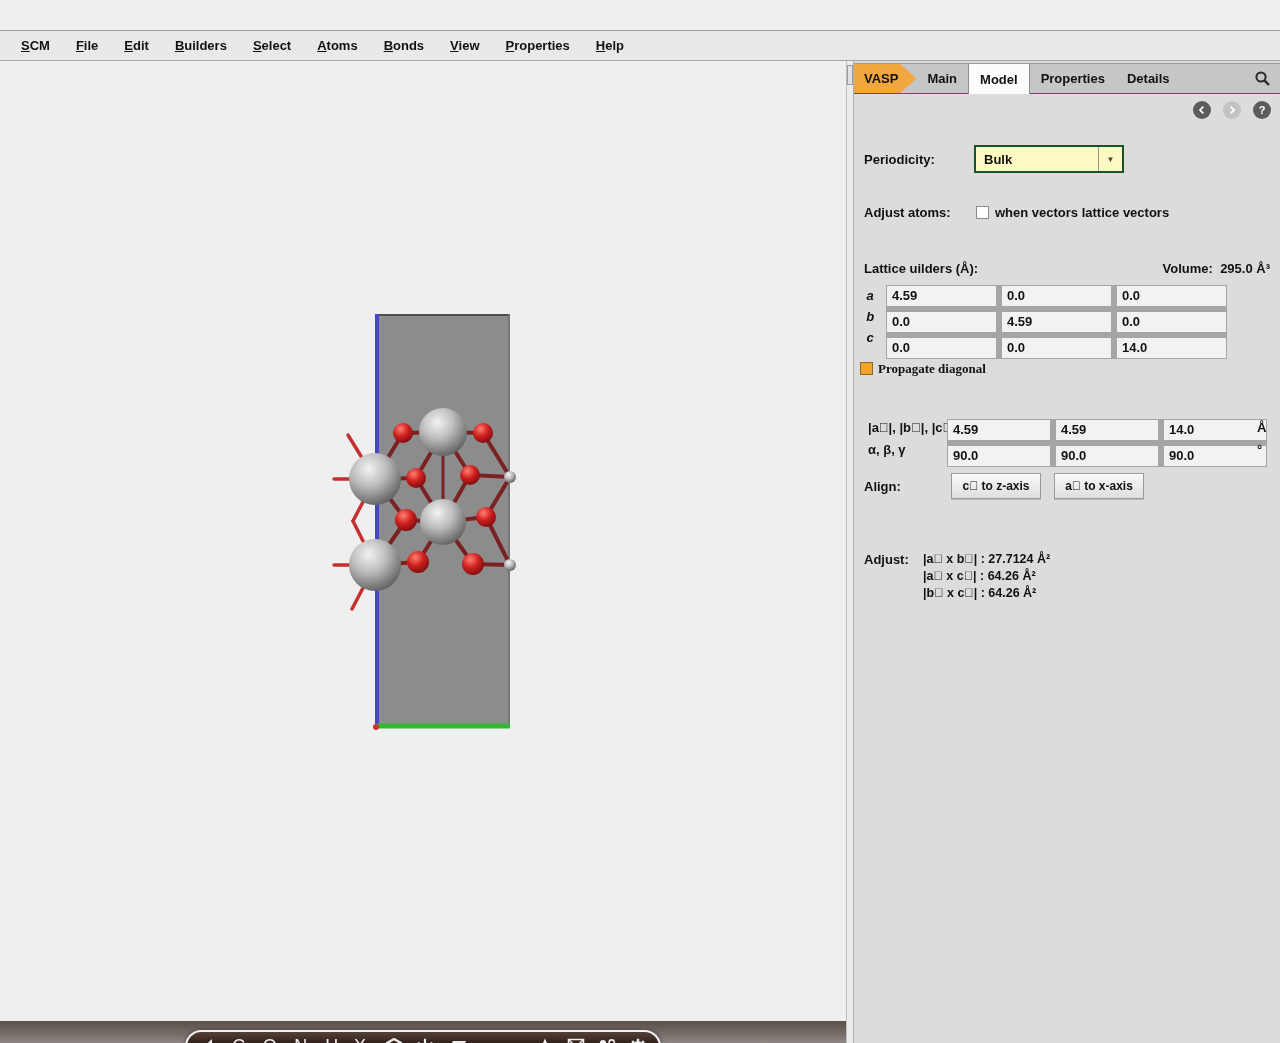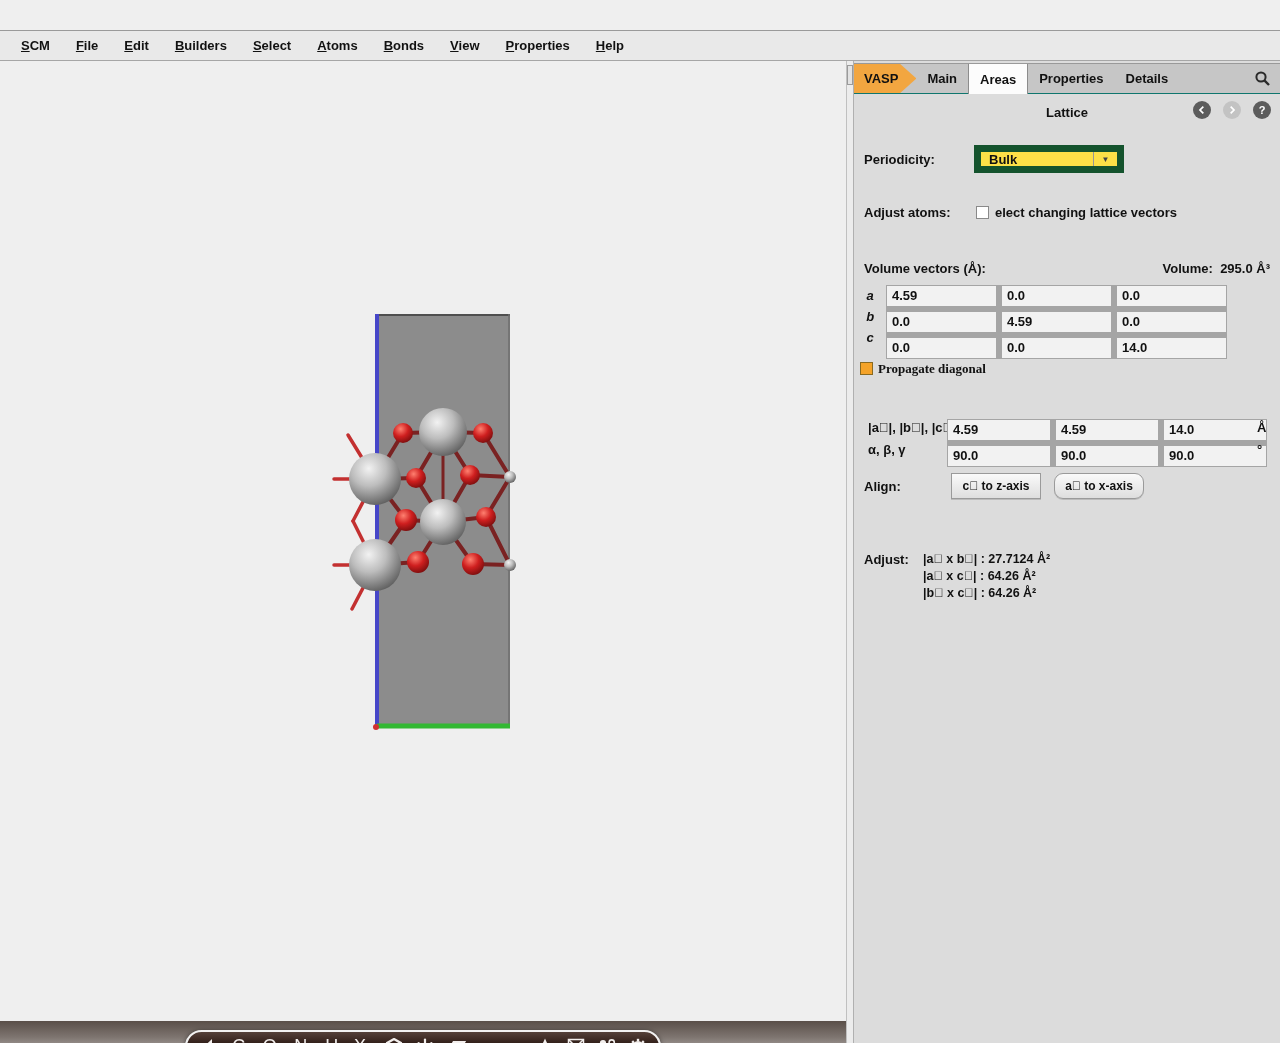--- a/index.html
+++ b/index.html
@@ -48,22 +48,22 @@
                   margin-bottom:-1px; }
   .search-btn { margin-left:auto; display:flex; align-items:center; padding:0 9px; cursor:pointer; }
 
   .lattice-title { position:absolute; top:44px; left:0; width:100%; text-align:center; font-weight:700; }
   .navcircle { position:absolute; width:18px; height:18px; border-radius:50%; top:40px;
                display:flex; align-items:center; justify-content:center; cursor:pointer;
                color:#fff; font-weight:700; font-size:11px; }
   .nc-dark { background:#5c5c5c; } .nc-light { background:#c3c3c3; }
 
   .plabel { position:absolute; font-weight:700; }
-  .combo { position:absolute; left:120px; top:84px; width:150px; height:28px; background:#fde047;
-           border:7px solid #14532d; display:flex; align-items:center; cursor:pointer; }
+  .combo { position:absolute; left:120px; top:84px; width:150px; height:28px; background:#fef9c3;
+           border:2px solid #14532d; display:flex; align-items:center; cursor:pointer; }
   .combo-value { flex:1; padding-left:8px; font-weight:700; }
   .combo-arrow { width:24px; align-self:stretch; border-left:1px solid #979797;
                  display:flex; align-items:center; justify-content:center; font-size:8px; color:#444; }
 
   .checkbox { position:absolute; width:13px; height:13px; background:#fff; border:1px solid #8a8a8a; cursor:pointer; }
   .checkbox.checked { background:#f5a328; border-color:#8a6a20; }
 
   .vgrid { position:absolute; display:grid; gap:6px; background:#a5a5a5; border:1px solid #a5a5a5; }
   .cell { background:#f2f2f2; font-weight:700; padding:2px 0 0 5px; height:20px; cursor:text; }
   .axis-col { position:absolute; left:12px; top:224px; width:18px; }
@@ -248,55 +248,54 @@
   </div>
 
   <div class="splitter">
       <div class="grip"></div>
     </div>
 
   <div class="panel">
     <div class="tabbar">
         <div class="tab-vasp" style="background: rgb(242, 166, 64);">VASP</div>
         <div class="tab">Main</div>
-        <div class="tab selected">Areas</div>
+        <div class="tab selected">Model</div>
         <div class="tab">Properties</div>
         <div class="tab">Details</div>
         <div class="search-btn">
           <svg width="17" height="17" viewBox="0 0 17 17">
             <circle cx="7" cy="7" r="4.6" fill="none" stroke="#2a2a2a" stroke-width="2"></circle>
             <line x1="10.6" y1="10.6" x2="15" y2="15" stroke="#2a2a2a" stroke-width="2.4"></line>
           </svg>
         </div>
       </div>
 
-    <div class="lattice-title">Lattice</div>
     <div class="navcircle nc-dark" style="left:339px;">
       <svg width="12" height="12" viewBox="0 0 18 18">
           <polyline points="11,4 6,9 11,14" fill="none" stroke="#fff" stroke-width="2.6"></polyline>
         </svg>
     </div>
     <div class="navcircle nc-light" style="left:369px;">
       <svg width="12" height="12" viewBox="0 0 18 18">
           <polyline points="7,4 12,9 7,14" fill="none" stroke="#fff" stroke-width="2.6"></polyline>
         </svg>
     </div>
     <div class="navcircle nc-dark" style="left:399px;">?</div>
 
     <div class="plabel" style="left:10px; top:91px;">Periodicity:</div>
     <div class="combo">
       <div class="combo-value">Bulk</div>
       <div class="combo-arrow">▼</div>
     </div>
 
     <div class="plabel" style="left:10px; top:144px;">Adjust atoms:</div>
     <div class="checkbox" id="cb-adjust" style="left: 122px; top: 145px; background: rgb(255, 255, 255);"></div>
-    <div class="plabel" style="left:141px; top:144px;">elect changing lattice vectors</div>
-
-    <div class="plabel" style="left:10px; top:200px;">Volume vectors (Å):</div>
+    <div class="plabel" style="left:141px; top:144px;">when vectors lattice vectors</div>
+
+    <div class="plabel" style="left:10px; top:200px;">Lattice uilders (Å):</div>
     <div class="plabel" style="right:10px; top:200px;">
       <span>Volume:</span>&nbsp;
       <span>295.0 Å³</span>
     </div>
 
     <div class="axis-col">
         <div class="axis-label">a⃗</div>
         <div class="axis-label">b⃗</div>
         <div class="axis-label">c⃗</div>
       </div>
@@ -323,21 +322,21 @@
         <div class="cell">14.0</div>
         <div class="cell">90.0</div>
         <div class="cell">90.0</div>
         <div class="cell">90.0</div>
       </div>
     <div class="unit" style="top:359px;">Å</div>
     <div class="unit" style="top:381px;">°</div>
 
     <div class="plabel" style="left:10px; top:418px;">Align:</div>
     <div class="btn" style="left:97px;">c⃗ to z-axis</div>
-    <div class="btn" style="left:200px;border-radius:9px;">a⃗ to x-axis</div>
+    <div class="btn" style="left:200px;">a⃗ to x-axis</div>
 
     <div class="plabel" style="left:10px; top:491px;">Adjust:</div>
     <div id="areas-lines">
         <div class="areas-line" style="top: 491px;">|a⃗ x b⃗| : 27.7124 Å²</div>
         <div class="areas-line" style="top: 508px;">|a⃗ x c⃗| : 64.26 Å²</div>
         <div class="areas-line" style="top: 525px;">|b⃗ x c⃗| : 64.26 Å²</div>
       </div>
   </div>
 </div>
 

